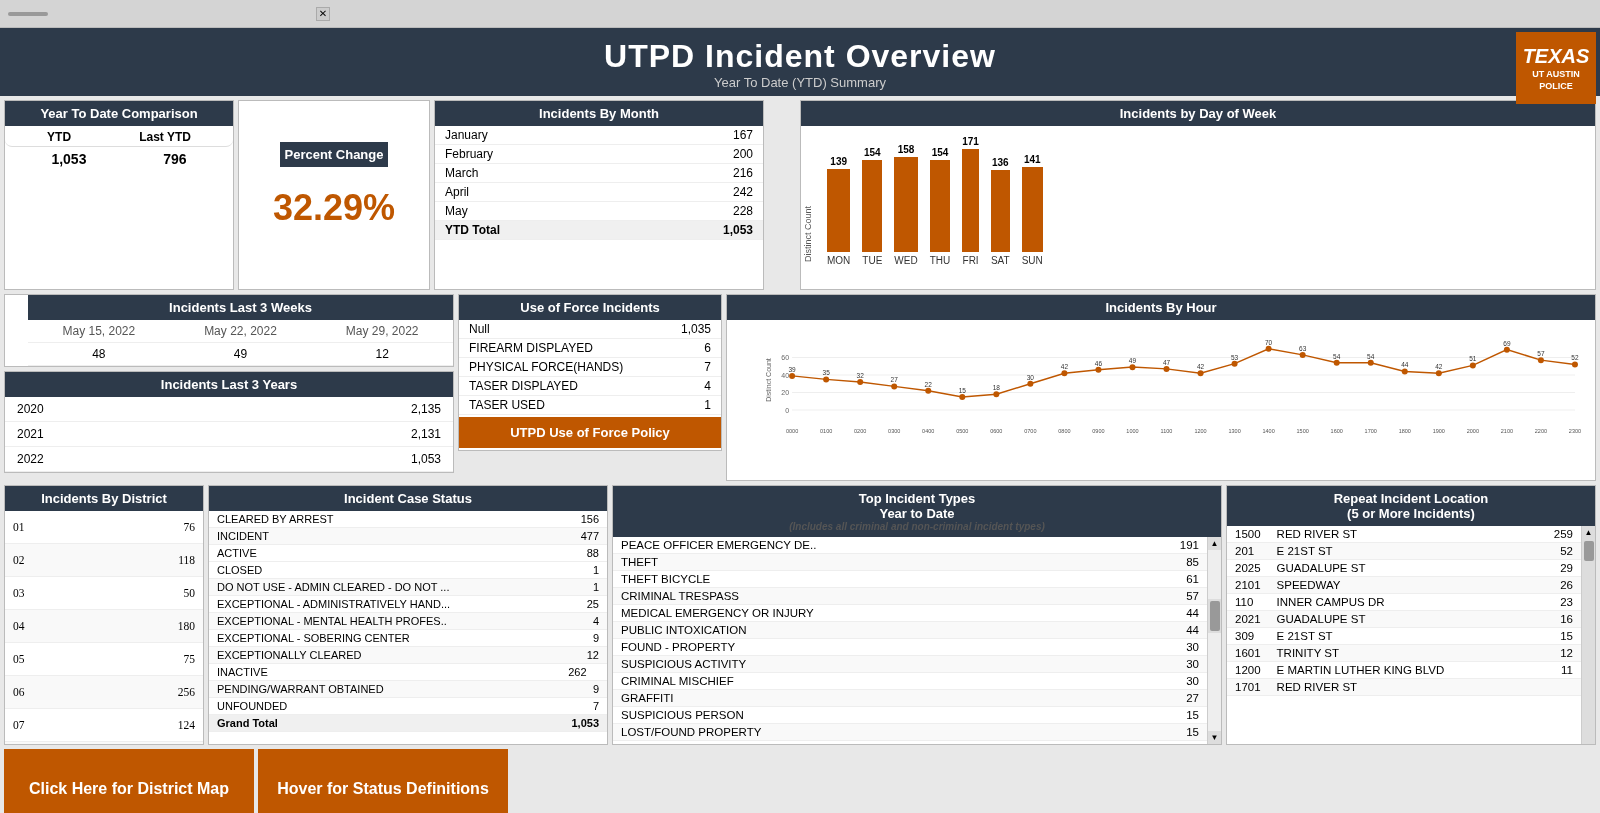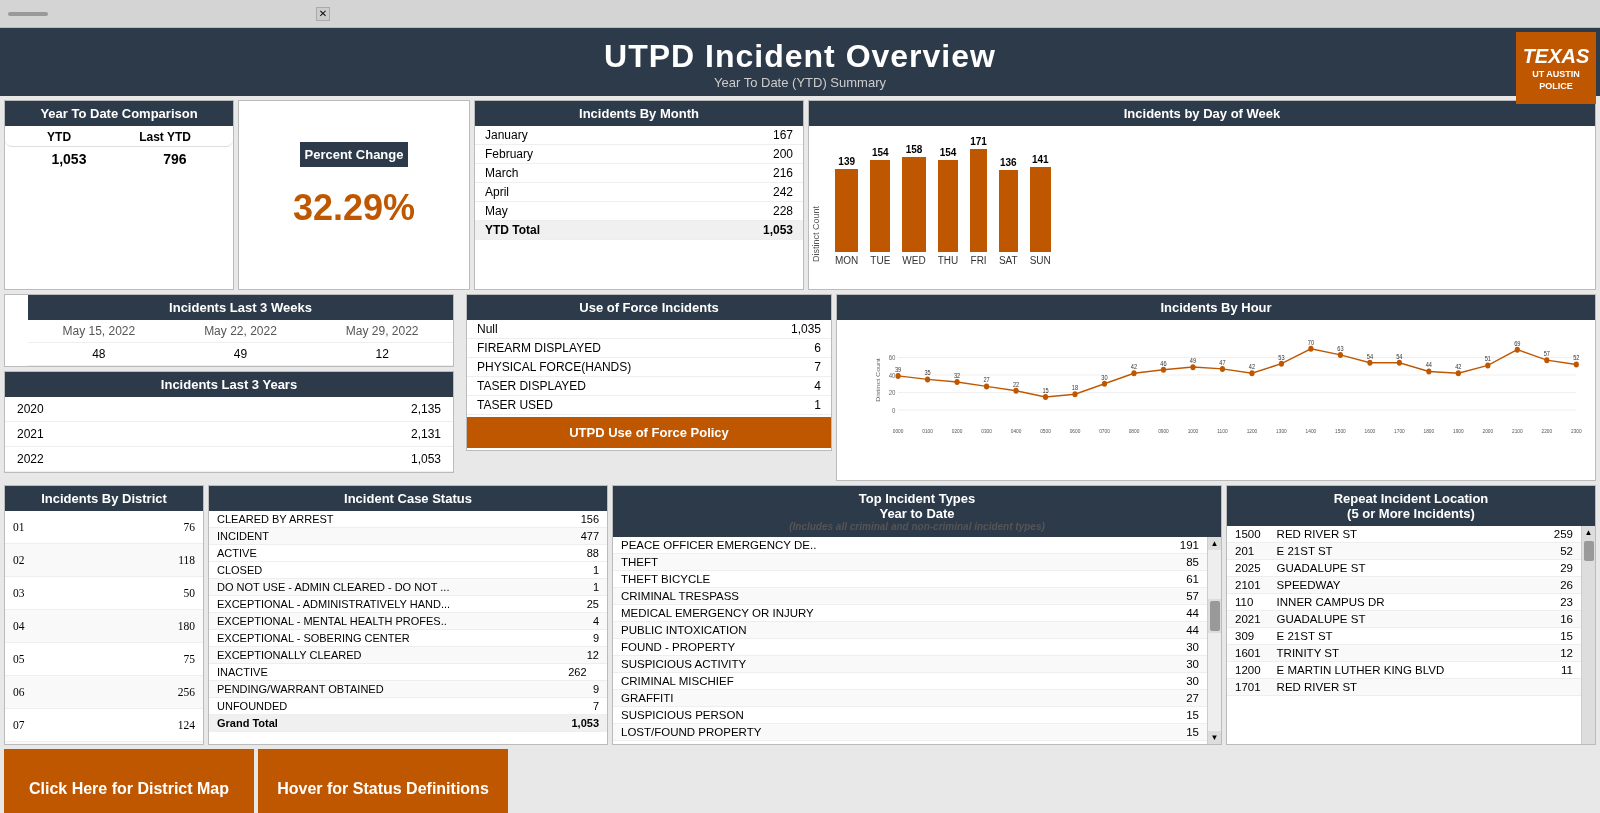--- a/index.html
+++ b/index.html
@@ -127,21 +127,21 @@
     .ytd-values {
       display: flex;
       justify-content: space-around;
       padding: 4px 8px;
       font-size: 14px;
       font-weight: bold;
     }
 
     
     .pct-box {
-      width: 232px;
+      width: 192px;
       flex-shrink: 0;
       display: flex;
       flex-direction: column;
       align-items: center;
       justify-content: center;
     }
     .pct-value {
       color: #bf5700;
       font-size: 36px;
       font-weight: bold;
@@ -168,20 +168,21 @@
     }
     .month-table tr:last-child td {
       font-weight: bold;
       background: #f0f0f0;
     }
 
     
     .dow-box {
       flex: 1;
       min-width: 0;
+      margin-left: 32px;
     }
     .dow-chart {
       display: flex;
       height: 140px;
       align-items: flex-end;
       padding: 8px 10px 0;
       gap: 12px;
       position: relative;
     }
     .dow-bar-group {
@@ -434,23 +435,22 @@
       flex-direction: column;
       gap: 4px;
       width: 450px;
       flex-shrink: 0;
     }
 
     .row2-mid {
       display: flex;
       flex-direction: column;
       gap: 4px;
-      width: 366px;
+      width: 264px;
       flex-shrink: 0;
-      margin-left: 8px;
     }
   </style>
 </head>
 <body>
 
 <div class="top-controls">
   <div class="drag-handle"></div>
   <div style="margin-left:80px">
     <div class="close-btn">✕</div>
   </div>

